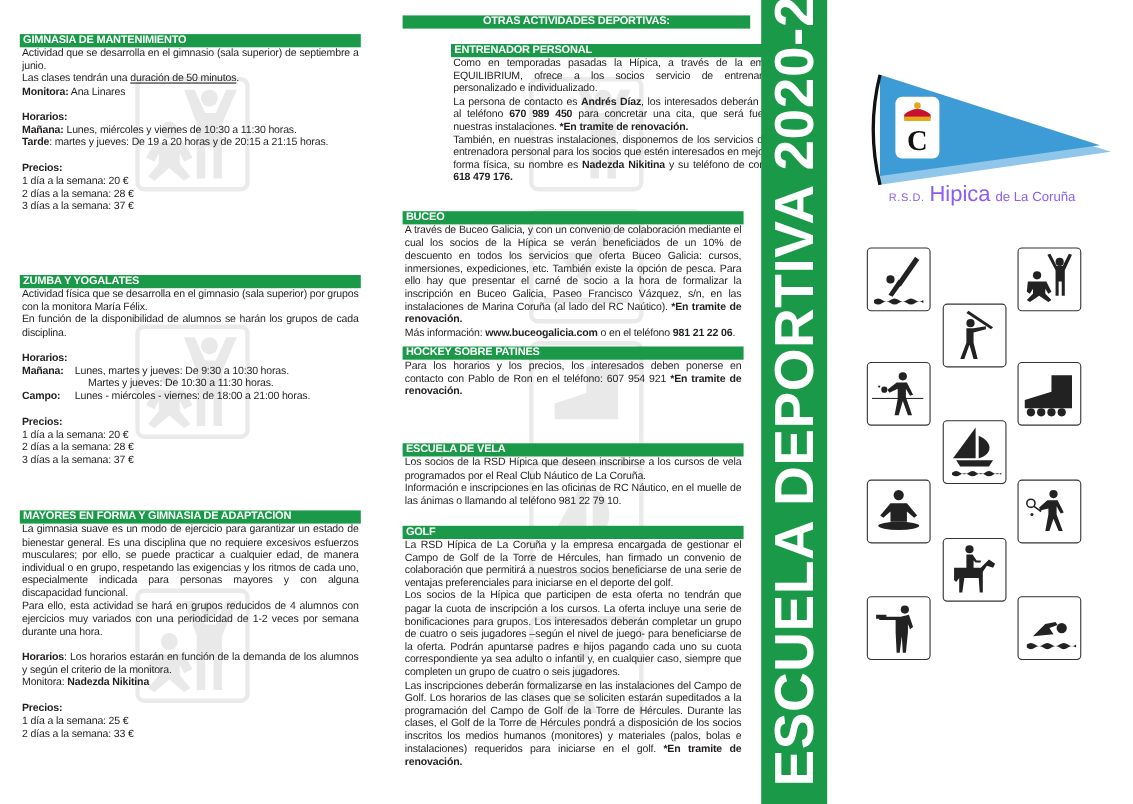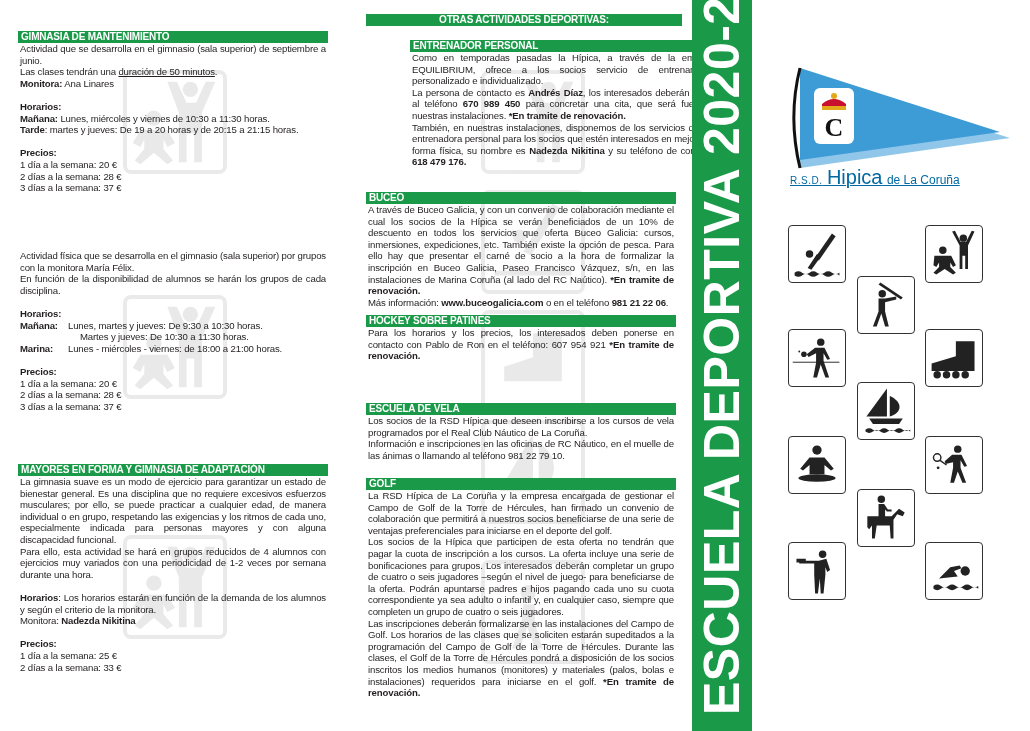--- a/index.html
+++ b/index.html
@@ -37,21 +37,21 @@
   
   .vbar { position: absolute; left: 692px; top: 0; width: 60px; height: 731px; background: #1a9a48; }
   .vtitle {
     position: absolute; left: 722px; top: 365px; width: 700px; height: 60px;
     transform: translate(-50%, -50%) rotate(-90deg);
     color: #fff; font-weight: bold; font-size: 50px; line-height: 60px;
     text-align: center; white-space: nowrap; letter-spacing: 0.5px;
     font-family: "Liberation Sans", sans-serif;
   }
   .logo { position: absolute; left: 770px; top: 20px; width: 250px; height: 180px; }
-  .logo-text { position: absolute; left: 790px; top: 166px; white-space: nowrap; color: #0369a1; text-decoration: underline; }
+  .logo-text { position: absolute; left: 808px; top: 166px; white-space: nowrap; color: #8b5cf6; }
   .logo-text .sm { font-size: 10px; letter-spacing: 0.5px; }
   .logo-text .big { font-size: 20px; }
   .logo-text .md { font-size: 12px; }
 
   .ic { position: absolute; width: 58px; height: 58px; border: 1.5px solid #333;
         border-radius: 4px; background: #fff; }
   .ic svg { width: 100%; height: 100%; display: block; }
 </style>
 </head>
 <body>
@@ -101,34 +101,35 @@
       <p><b>Tarde</b><span>: martes y jueves: De 19 a 20 horas y de 20:15 a 21:15 horas.</span></p>
       <div class="gap"></div>
       <p class="lbl">Precios:</p>
       <p>1 día a la semana: 20 €</p>
       <p>2 días a la semana: 28 €</p>
       <p>3 días a la semana: 37 €</p>
     </div>
   </section>
 
   <section style="position:absolute;top:250px;left:0;width:310px;">
+    <div class="bar">ZUMBA Y YOGALATES</div>
     <div class="txt">
       <p>Actividad física que se desarrolla en el gimnasio (sala superior) por grupos con la monitora María Félix.</p>
       <p>En función de la disponibilidad de alumnos se harán los grupos de cada disciplina.</p>
       <div class="gap"></div>
       <p class="lbl">Horarios:</p>
       <div class="sched">
         <span class="k">Mañana:</span>
         <span class="v">
           <span style="display:block">Lunes, martes y jueves: De 9:30 a 10:30 horas.</span>
           <span style="display:block;padding-left:12px">Martes y jueves: De 10:30 a 11:30 horas.</span>
         </span>
       </div>
       <div class="sched">
-        <span class="k">Marina:</span>
+        <span class="k">Campo:</span>
         <span class="v">Lunes - miércoles - viernes: de 18:00 a 21:00 horas.</span>
       </div>
       <div class="gap"></div>
       <p class="lbl">Precios:</p>
       <p>1 día a la semana: 20 €</p>
       <p>2 días a la semana: 28 €</p>
       <p>3 días a la semana: 37 €</p>
     </div>
   </section>
 

